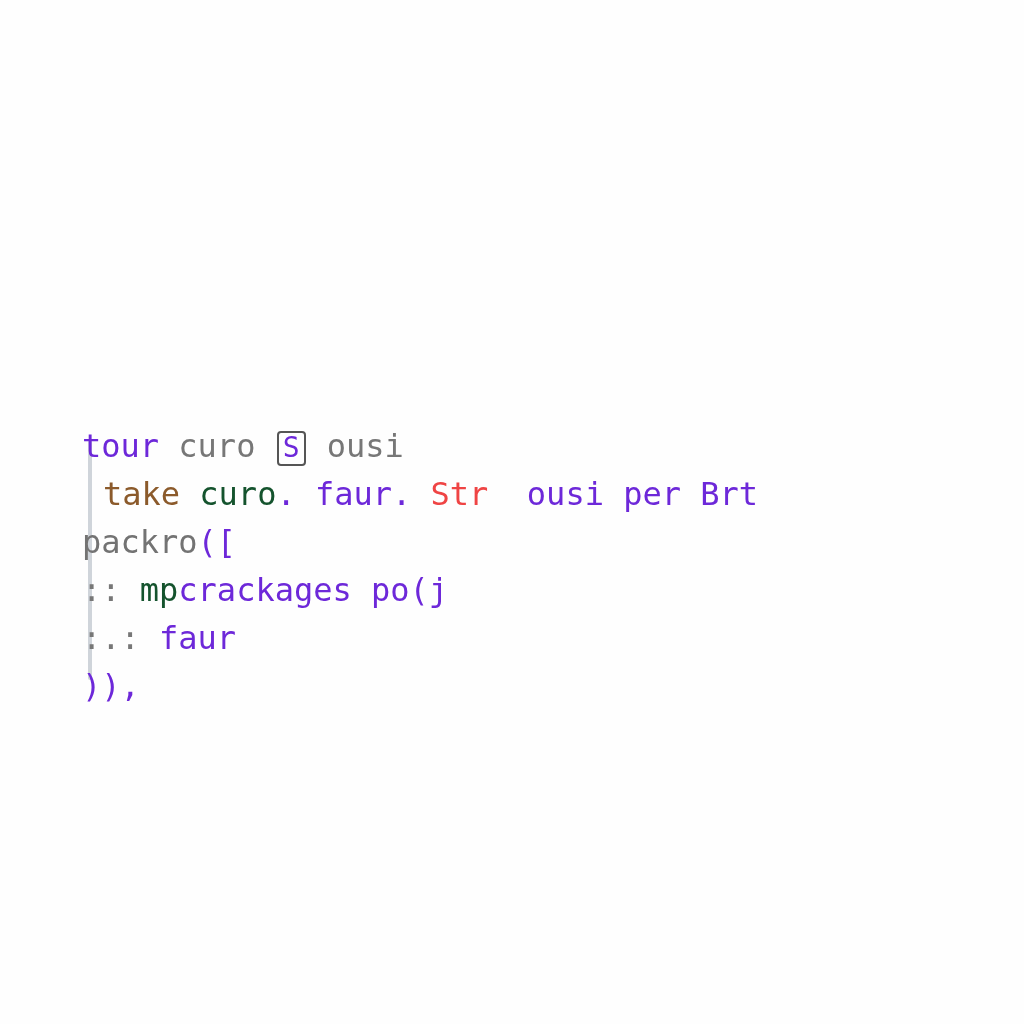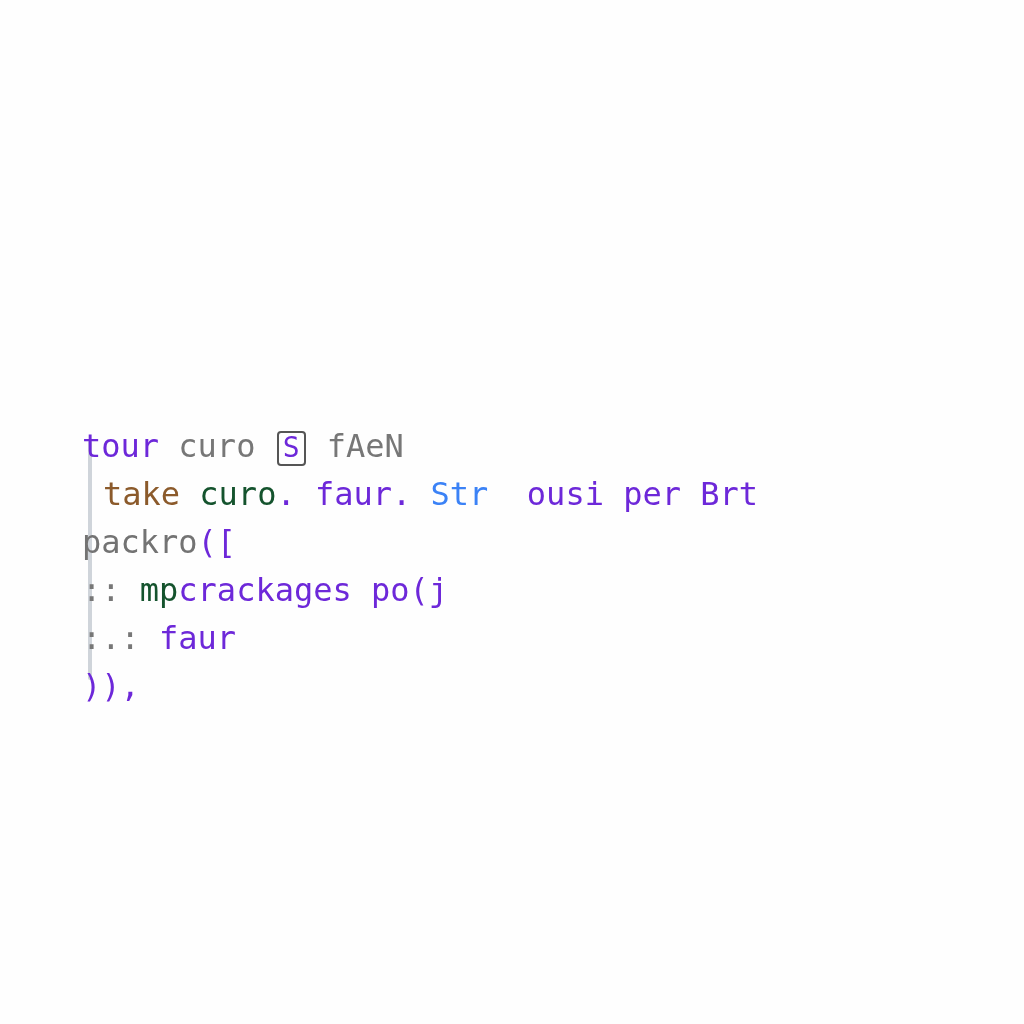--- a/index.html
+++ b/index.html
@@ -28,39 +28,39 @@
     position: absolute;
     left: 88px;
     top: 440px;
     width: 4px;
     height: 240px;
     background: #cfd4da;
     border-radius: 2px;
   }
   .tok-neutral { color: #6d28d9; }
   .tok-blue    { color: #14532d; }
-  .tok-green   { color: #3b82f6; }
+  .tok-green   { color: #ef4444; }
   .tok-brown   { color: #8b5a2b; margin-left: 21px; }
   .tok-muted   { color: #777; }
   .tok-funcblue{ color: #737373; }
 
   .badge {
     display: inline-block;
     border: 2px solid #555;
     border-radius: 4px;
     padding: 0 4px;
     margin: 0 2px;
     font-size: 28px;
     line-height: 1.1;
     vertical-align: baseline;
   }
 </style>
 </head>
 <body>
 
 <div class="highlight-bar"></div>
 
-<pre class="code-block"><span class="line"><span class="tok-neutral">tour </span><span class="tok-muted">curo </span><span class="badge tok-neutral">S</span><span class="tok-muted"> fAeN</span></span>
+<pre class="code-block"><span class="line"><span class="tok-neutral">tour </span><span class="tok-muted">curo </span><span class="badge tok-neutral">S</span><span class="tok-muted"> ousi</span></span>
 <span class="line"><span class="tok-brown">take </span><span class="tok-blue">curo</span><span class="tok-neutral">. faur. </span><span class="tok-green">Str</span><span class="tok-neutral">  ousi per Brt</span></span>
 <span class="line"><span class="tok-funcblue">packro</span><span class="tok-neutral">([</span><span></span></span>
 <span class="line"><span class="tok-muted">:: </span><span class="tok-blue">mp</span><span class="tok-neutral">crackages po(j</span></span>
 <span class="line"><span class="tok-muted">:.: </span><span class="tok-neutral">faur</span></span>
 <span class="line"><span class="tok-neutral">)),</span></span></pre>
 
 </body></html>

